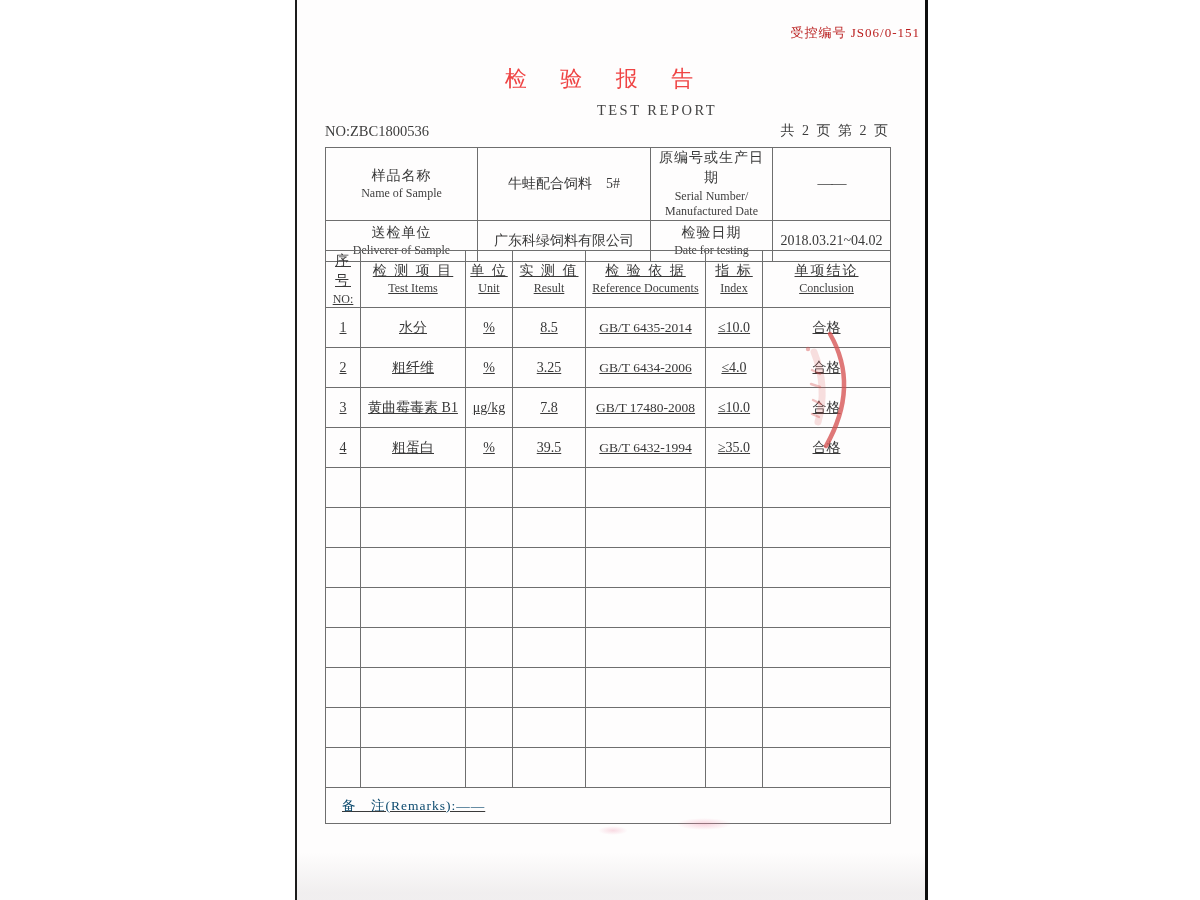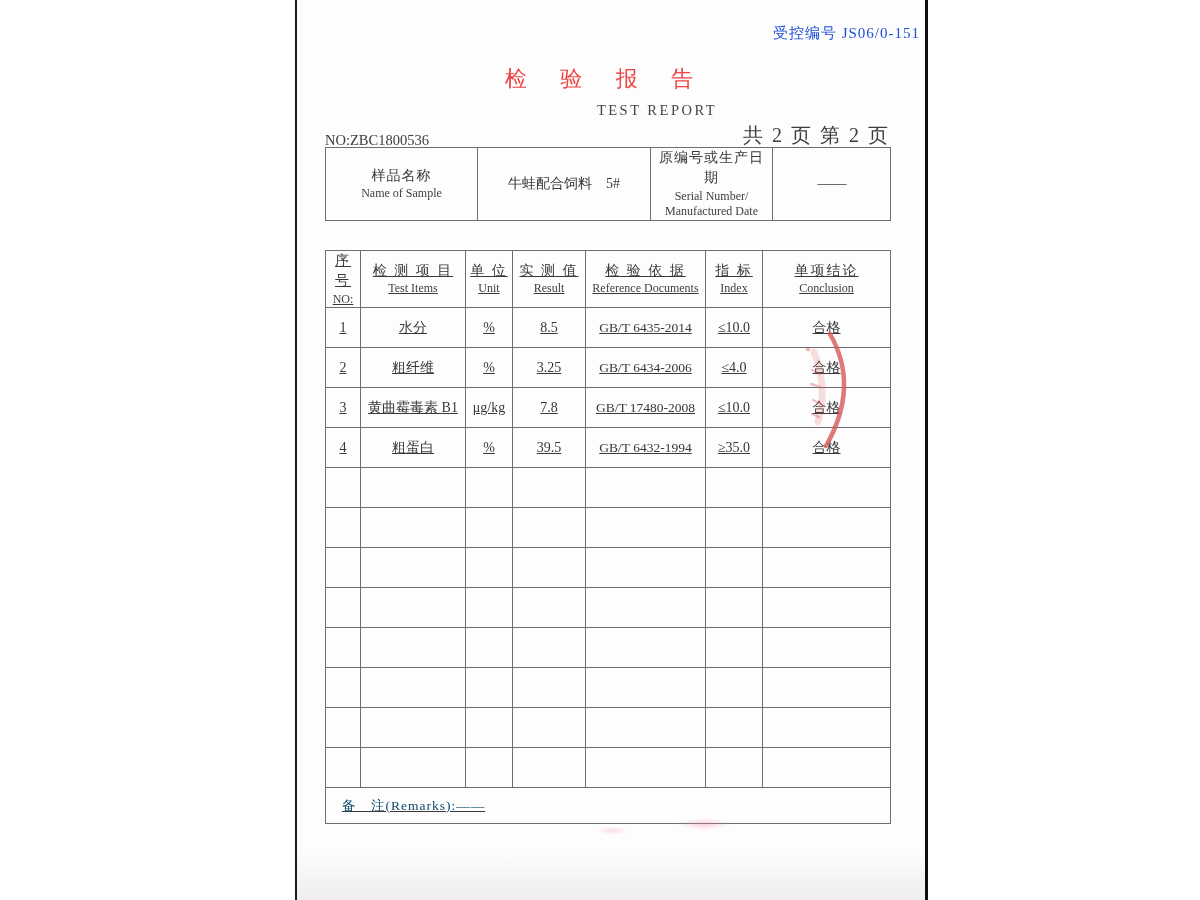--- a/index.html
+++ b/index.html
@@ -8,28 +8,28 @@
     background:#ffffff;color:#3a3a3a;
     font-family:"Liberation Serif","DejaVu Serif",serif;
   }
   .page-edge{position:absolute;top:0;height:900px;background:#1c1c1c;}
   .edge-left{left:295px;width:2px;}
   .edge-right{left:925px;width:3px;background:#0e0e0e;}
   .doc{position:absolute;left:297px;top:0;width:628px;height:900px;background:#fefdfd;}
   .doc-shade{position:absolute;left:297px;top:852px;width:628px;height:48px;
     background:linear-gradient(180deg,rgba(0,0,0,0) 0%,rgba(120,110,115,0.10) 85%);}
   .ctrl-no{position:absolute;top:24px;left:760px;width:160px;text-align:right;
-    font-size:15px;color:#1d4ed8;letter-spacing:1px;}
+    font-size:13px;color:#b91c1c;letter-spacing:1px;}
   .title-cn{position:absolute;top:64px;left:297px;width:604px;text-align:center;
     font-size:22px;color:#ef4444;letter-spacing:14px;text-indent:14px;font-weight:500;}
   .title-en{position:absolute;top:102px;left:297px;width:720px;text-align:center;
     font-size:14.5px;color:#444;letter-spacing:2.5px;}
   .no-line{position:absolute;top:122px;left:325px;width:565px;display:flex;
     justify-content:space-between;align-items:flex-end;font-size:14.5px;color:#3c3c3c;}
-  .no-line .pages{letter-spacing:2px;font-size:20px;}
+  .no-line .pages{letter-spacing:2px;font-size:14px;}
   table{border-collapse:collapse;table-layout:fixed;}
   td{border:1px solid #6e6e6e;text-align:center;vertical-align:middle;
     font-size:14px;color:#383838;padding:0 2px;overflow:hidden;}
   .tbl-top{position:absolute;left:325px;top:147px;width:565px;}
   .tbl-main{position:absolute;left:325px;top:250px;width:565px;text-decoration:underline;}
   .cn{font-size:14px;letter-spacing:1px;line-height:1.45;}
   .en{font-size:12px;letter-spacing:0;line-height:1.3;color:#404040;}
   .hdr .cn{letter-spacing:2px;}
   .r-top1 td{height:62px;}
   .r-top2 td{height:40px;}
@@ -81,20 +81,32 @@
       <div class="en">Name of Sample</div>
     </td>
     <td>牛蛙配合饲料　5#</td>
     <td>
       <div class="cn">原编号或生产日期</div>
       <div class="en">Serial Number/</div>
       <div class="en">Manufactured Date</div>
     </td>
     <td class="dash">——</td>
   </tr>
+  <tr class="r-top2">
+    <td>
+      <div class="cn">送检单位</div>
+      <div class="en">Deliverer of Sample</div>
+    </td>
+    <td>广东科绿饲料有限公司</td>
+    <td>
+      <div class="cn">检验日期</div>
+      <div class="en">Date for testing</div>
+    </td>
+    <td>2018.03.21~04.02</td>
+  </tr>
 </tbody>
   </table>
 
 <table class="tbl-main">
   <colgroup>
     <col style="width:35px">
       <col style="width:105px">
       <col style="width:47px">
     <col style="width:73px">
       <col style="width:120px">

